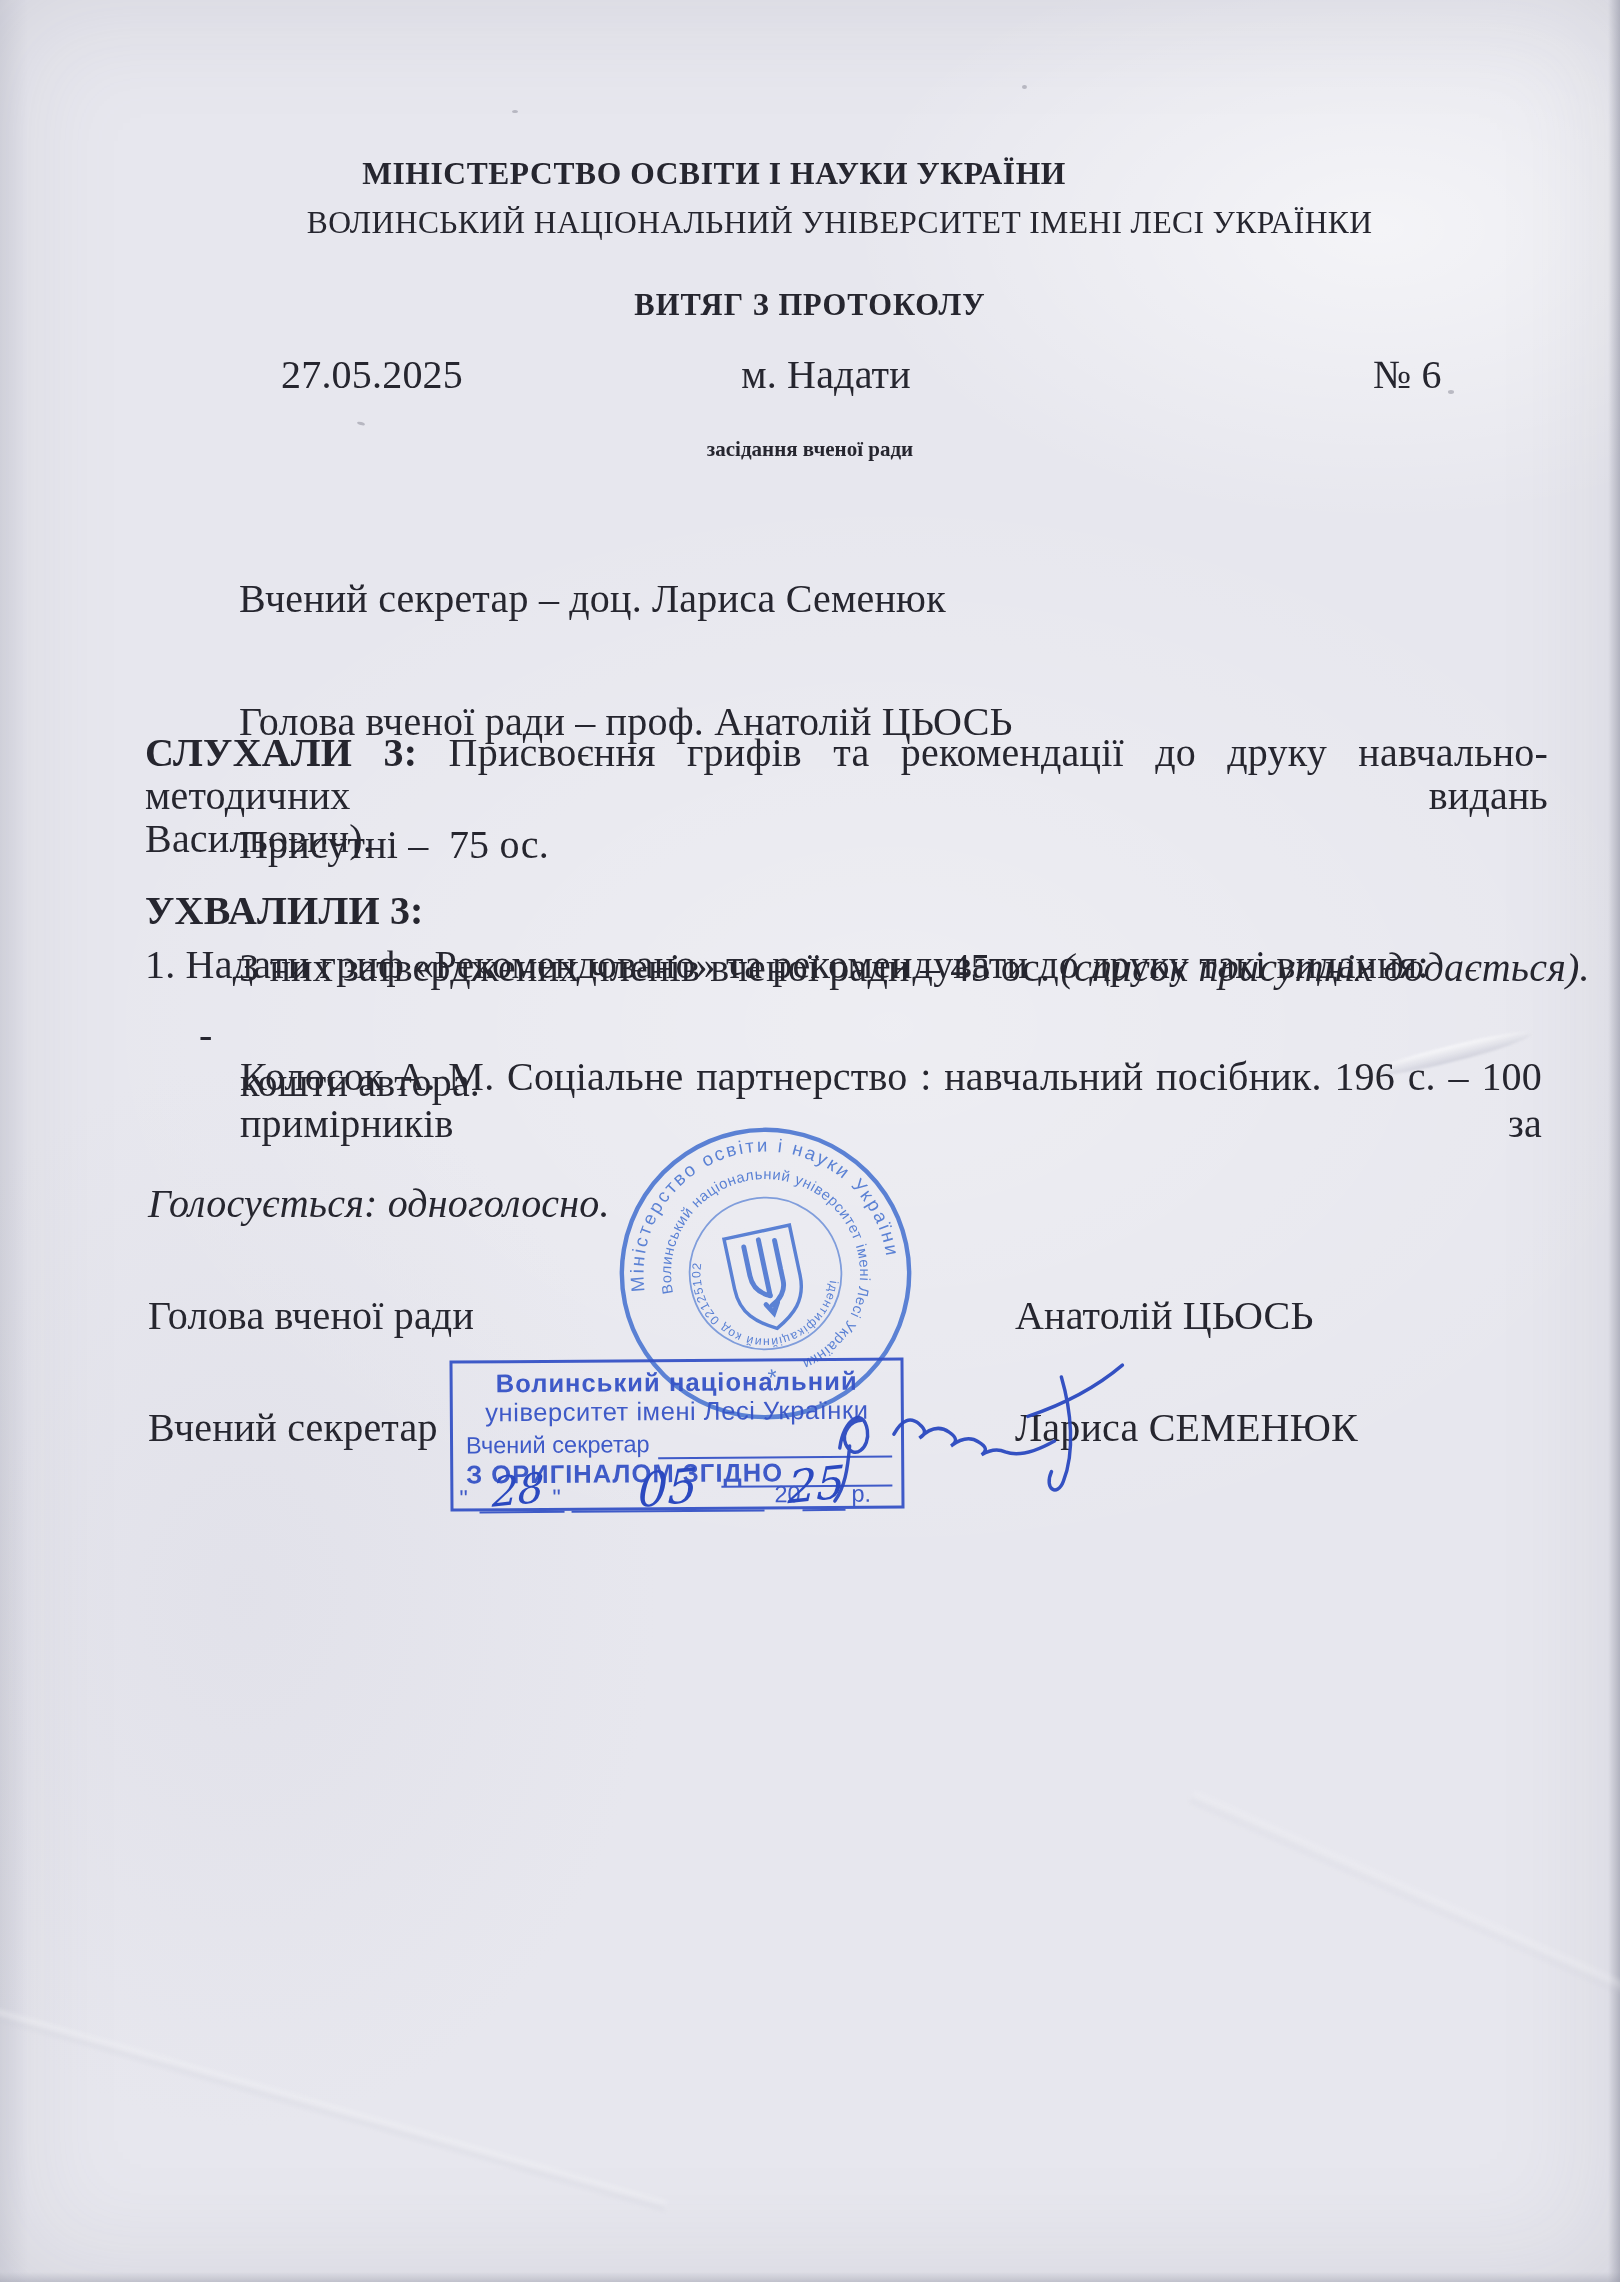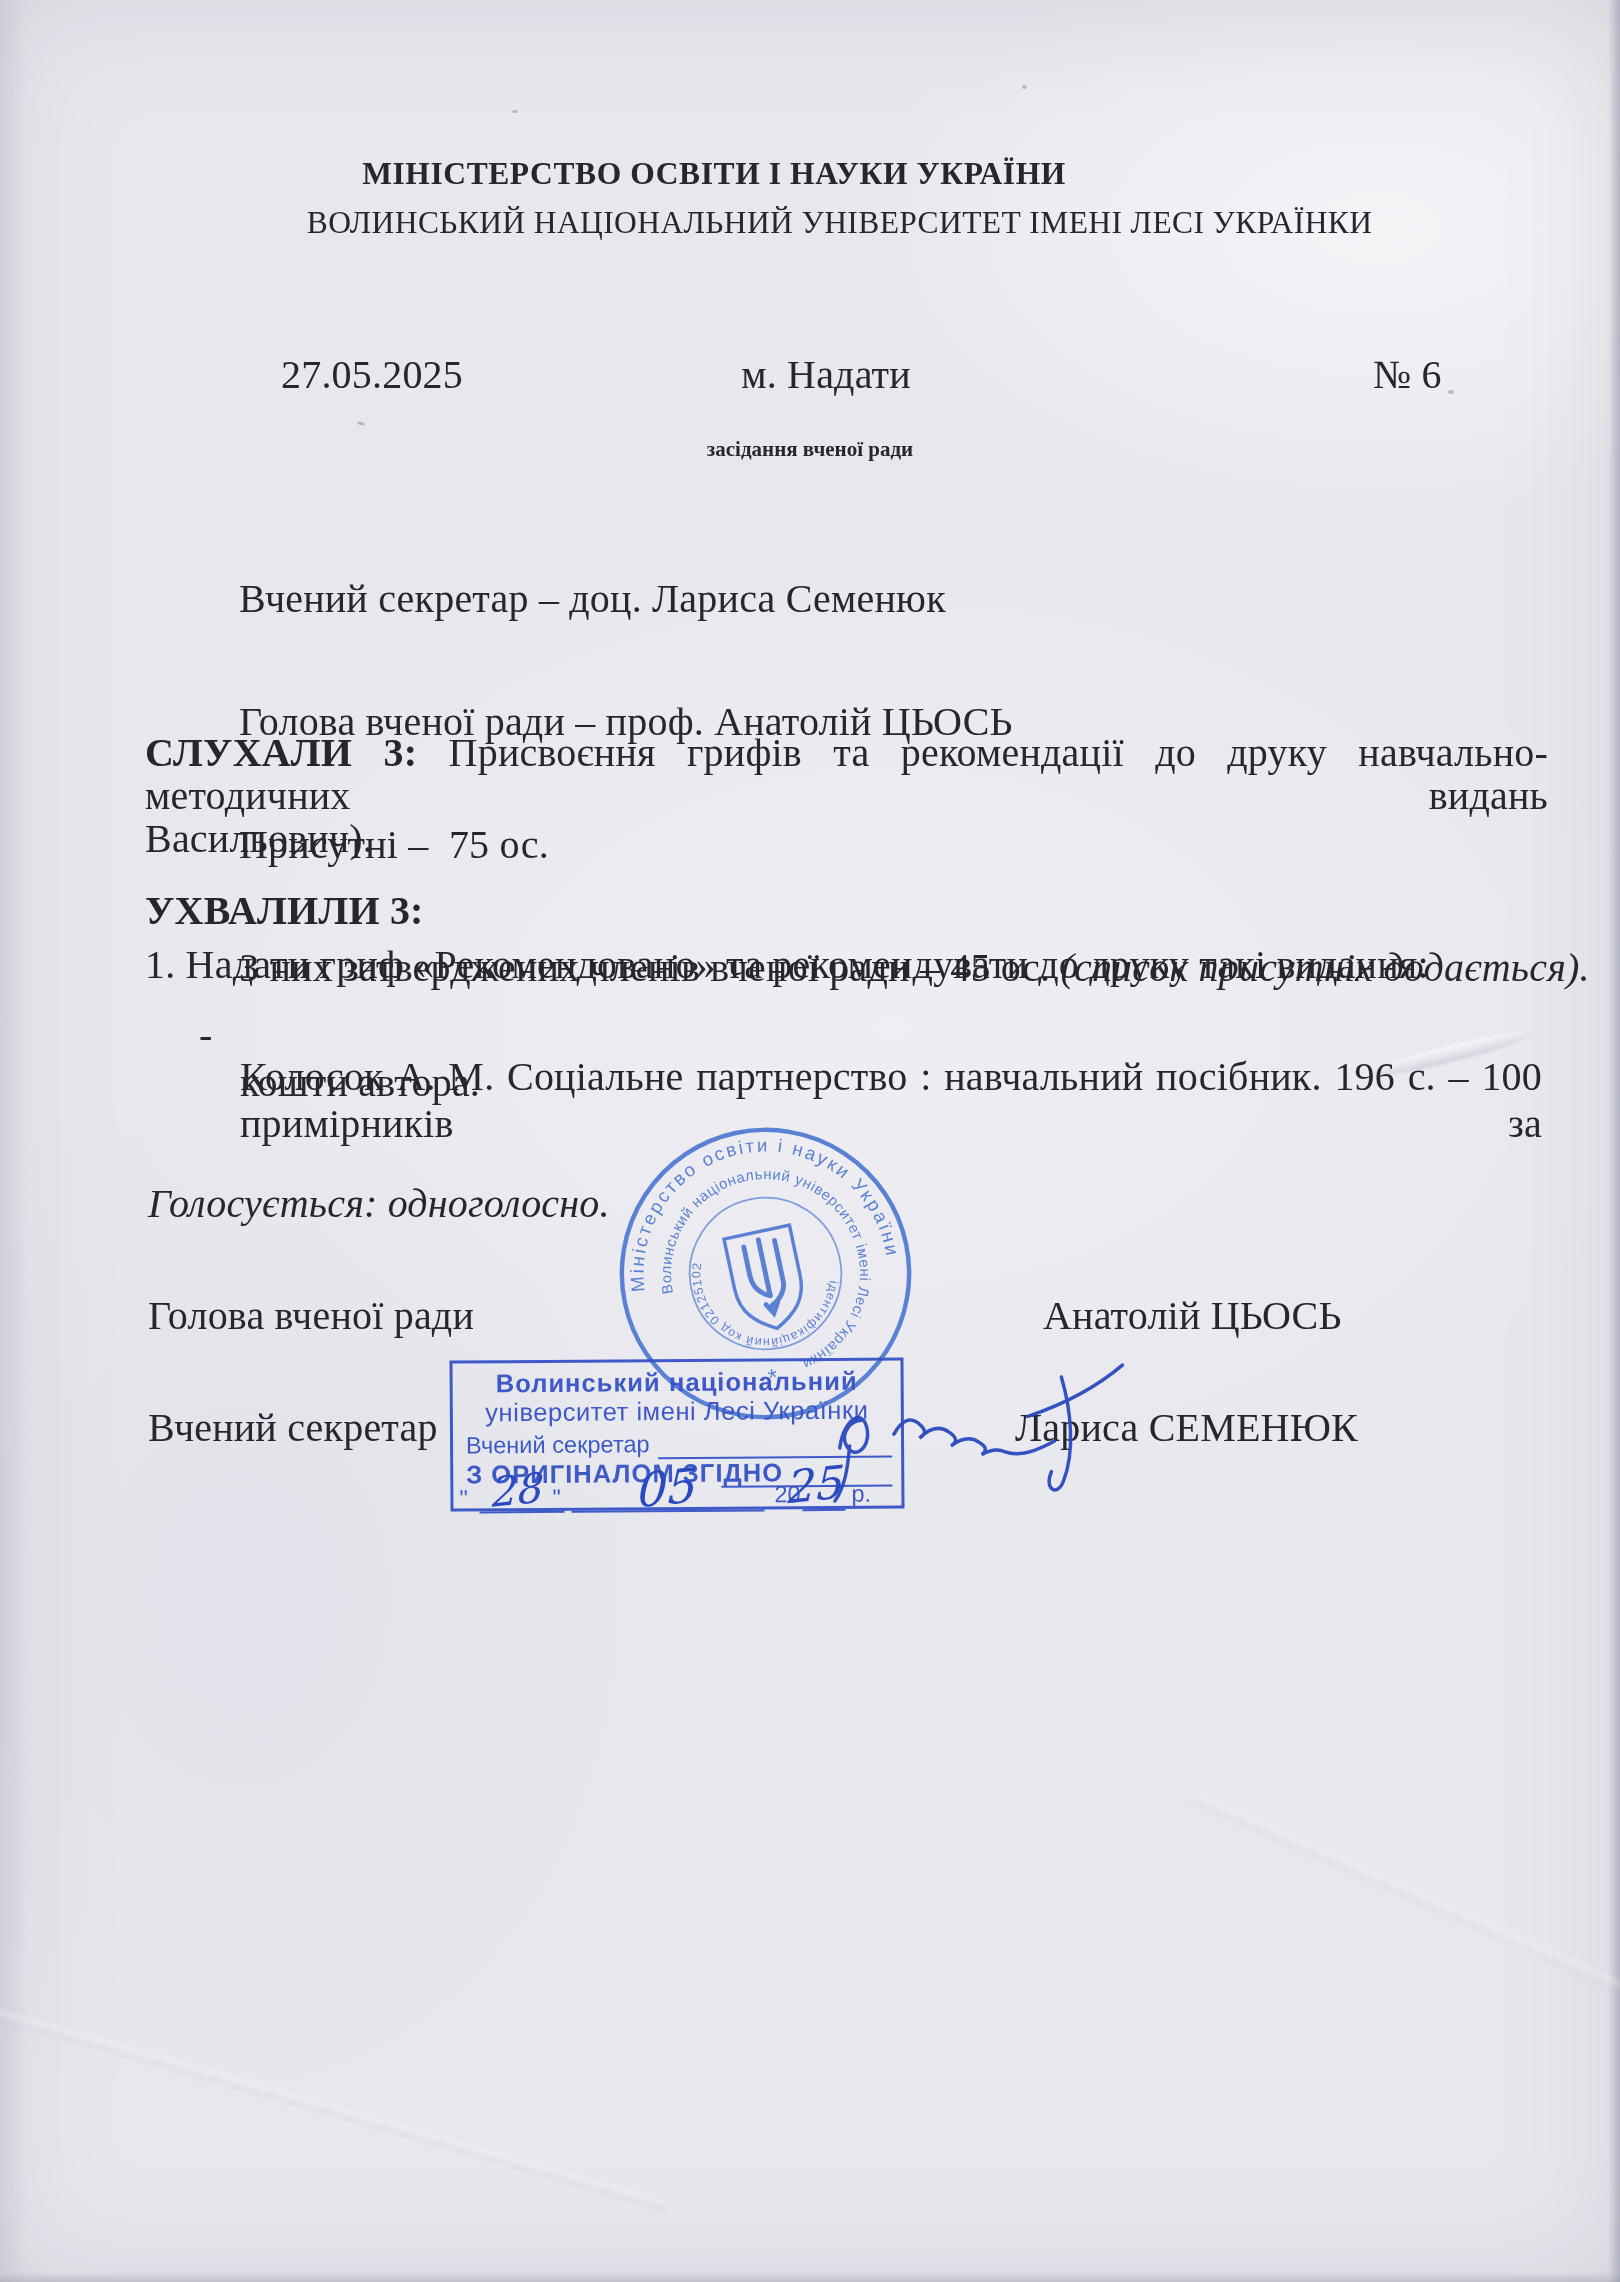--- a/index.html
+++ b/index.html
@@ -42,21 +42,21 @@
   .attendees{left:207px;top:496px;line-height:41px;white-space:pre;}
   
   .heard{left:113px;top:731px;width:1403px;line-height:43px;}
   .resolved-label{left:113px;top:887px;font-weight:bold;}
   .item1{left:113px;top:941px;}
   .bullet-marker{left:167px;top:1011px;}
   .bullet1{left:208px;top:1011px;width:1302px;margin-top:42px;}
   .bullet2{left:208px;top:1059px;}
   .vote{left:116px;top:1180px;font-style:italic;}
   .sig-title1{left:116px;top:1292px;}
-  .sig-name1{left:983px;top:1292px;margin-left:28px;}
+  .sig-name1{left:983px;top:1292px;}
   .sig-title2{left:116px;top:1404px;}
   .sig-name2{left:983px;top:1404px;}
   
   .round-stamp{left:613px;top:1121px;width:305px;height:305px;transform:rotate(-12deg);opacity:.92;z-index:1;}
   .round-stamp text{fill:#4f79d2;font-family:"Liberation Sans","DejaVu Sans",sans-serif;}
   
   .rect-stamp{left:450px;top:1359px;width:454px;height:151px;border:3.9px solid #3653c6;box-sizing:border-box;
     z-index:2;transform:rotate(-.4deg);color:#3653c6;font-family:"Liberation Sans","DejaVu Sans",sans-serif;opacity:.95;}
   .rect-stamp .rs-line1{left:0;top:5.9px;width:100%;text-align:center;font-size:25.6px;letter-spacing:1px;font-weight:bold;}
   .rect-stamp .rs-line2{left:0;top:35px;width:100%;text-align:center;font-size:25.6px;letter-spacing:0.5px;}
@@ -79,20 +79,21 @@
   <div class="abs crease-a"></div>
   <div class="abs crease-b"></div>
   <div class="abs crease-c"></div>
   <div class="abs speck" style="left:512px;top:110px;width:5.9px;height:3px;"></div>
   <div class="abs speck" style="left:357px;top:422px;width:7.9px;height:3px;transform:rotate(15deg);"></div>
   <div class="abs speck" style="left:1448px;top:390px;width:5.9px;height:3.9px;"></div>
   <div class="abs speck" style="left:1022px;top:85px;width:4.9px;height:3.9px;"></div>
 
   <div class="c-line ministry">МІНІСТЕРСТВО ОСВІТИ І НАУКИ УКРАЇНИ</div>
   <div class="c-line university">ВОЛИНСЬКИЙ НАЦІОНАЛЬНИЙ УНІВЕРСИТЕТ ІМЕНІ ЛЕСІ УКРАЇНКИ</div>
+  <div class="c-line doctitle">ВИТЯГ З ПРОТОКОЛУ</div>
 
   <div class="abs date-row body-text">
     <span class="abs date">27.05.2025</span>
     <span class="abs city">м. Надати</span>
     <span class="abs number">№ 6</span>
   </div>
 
   <div class="c-line session">засідання вченої ради</div>
 
   <div class="abs attendees body-text">

